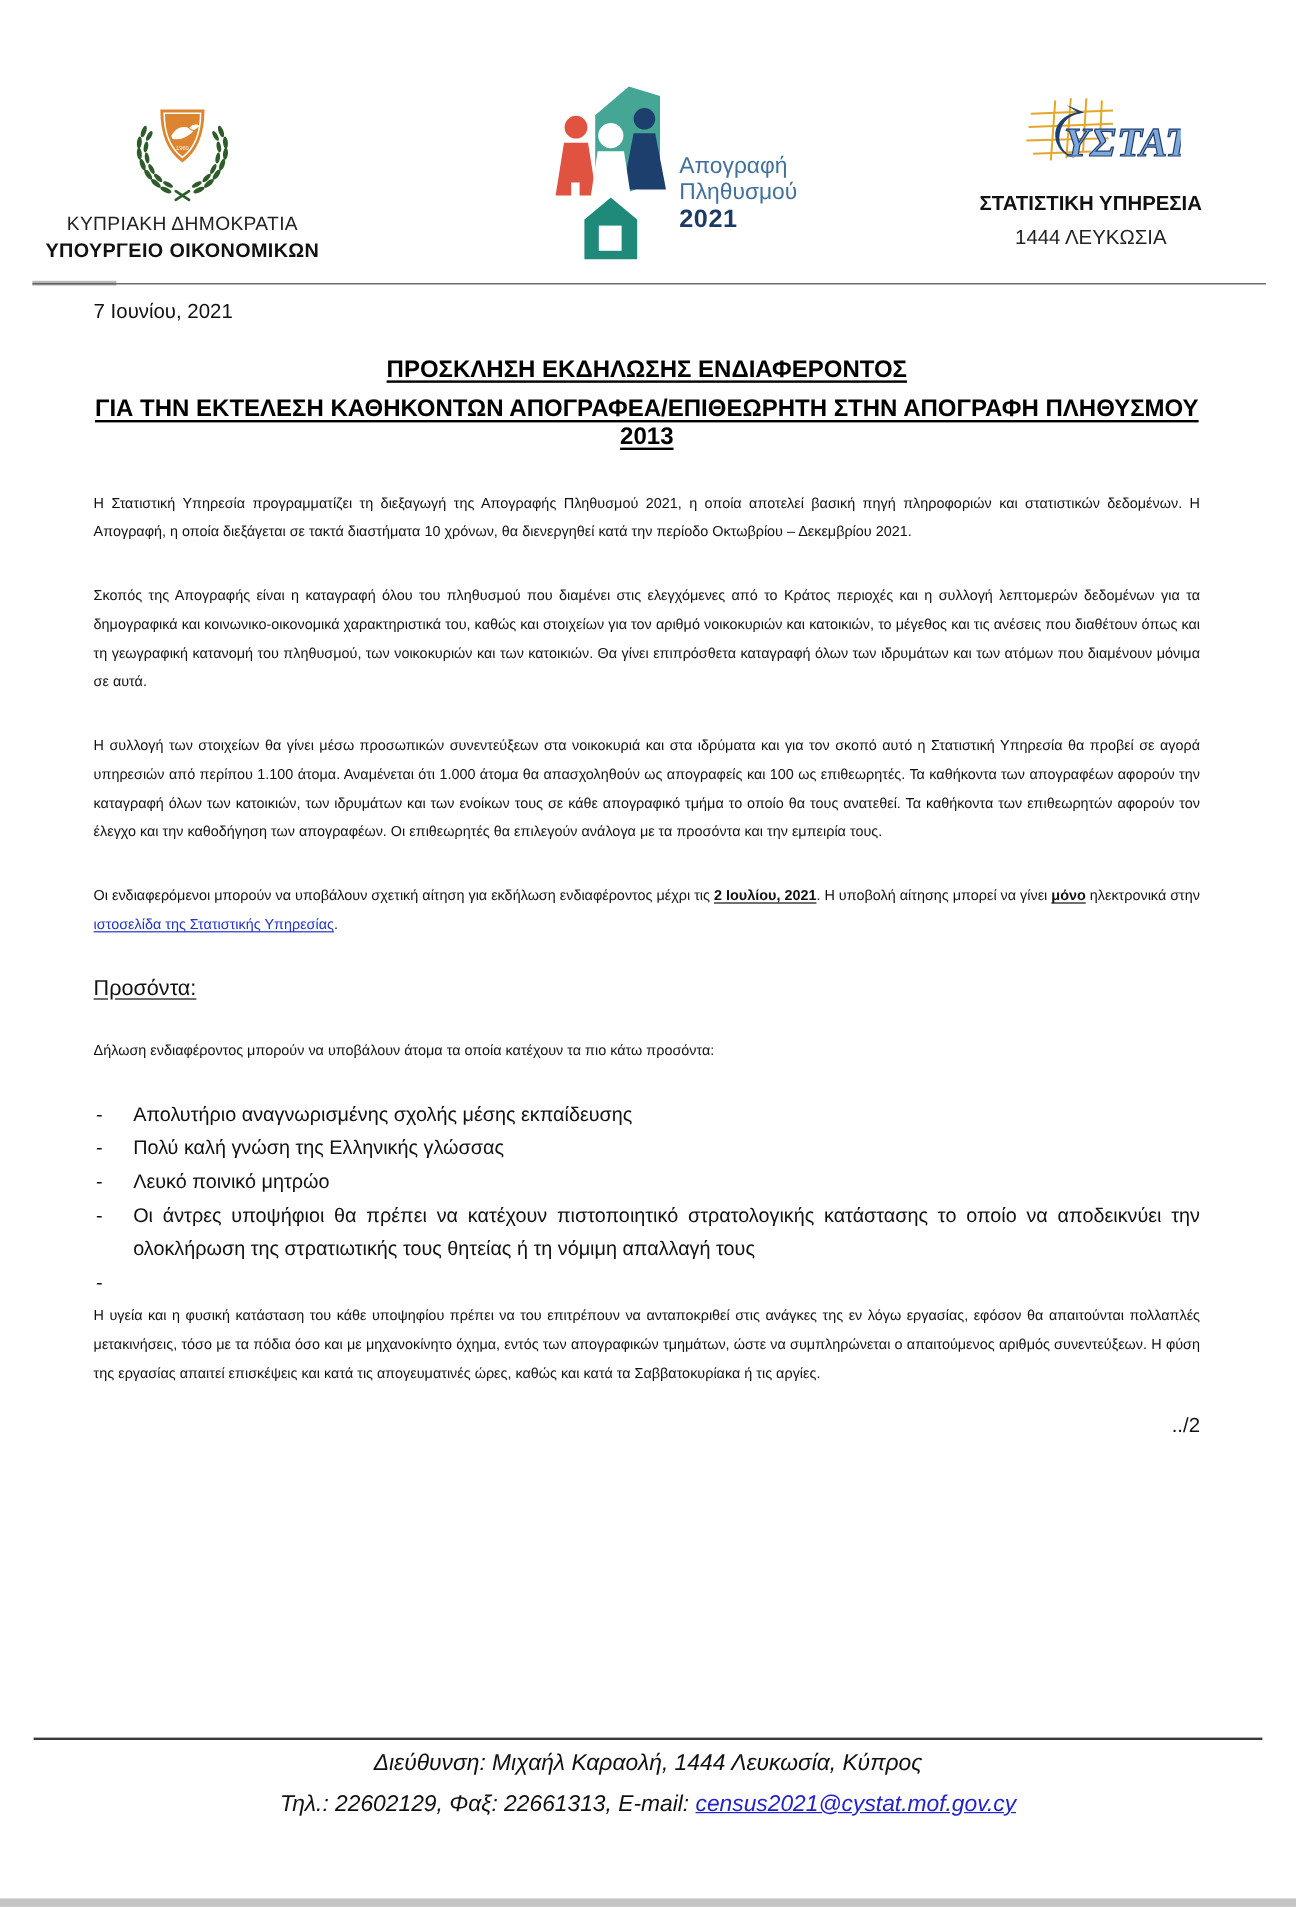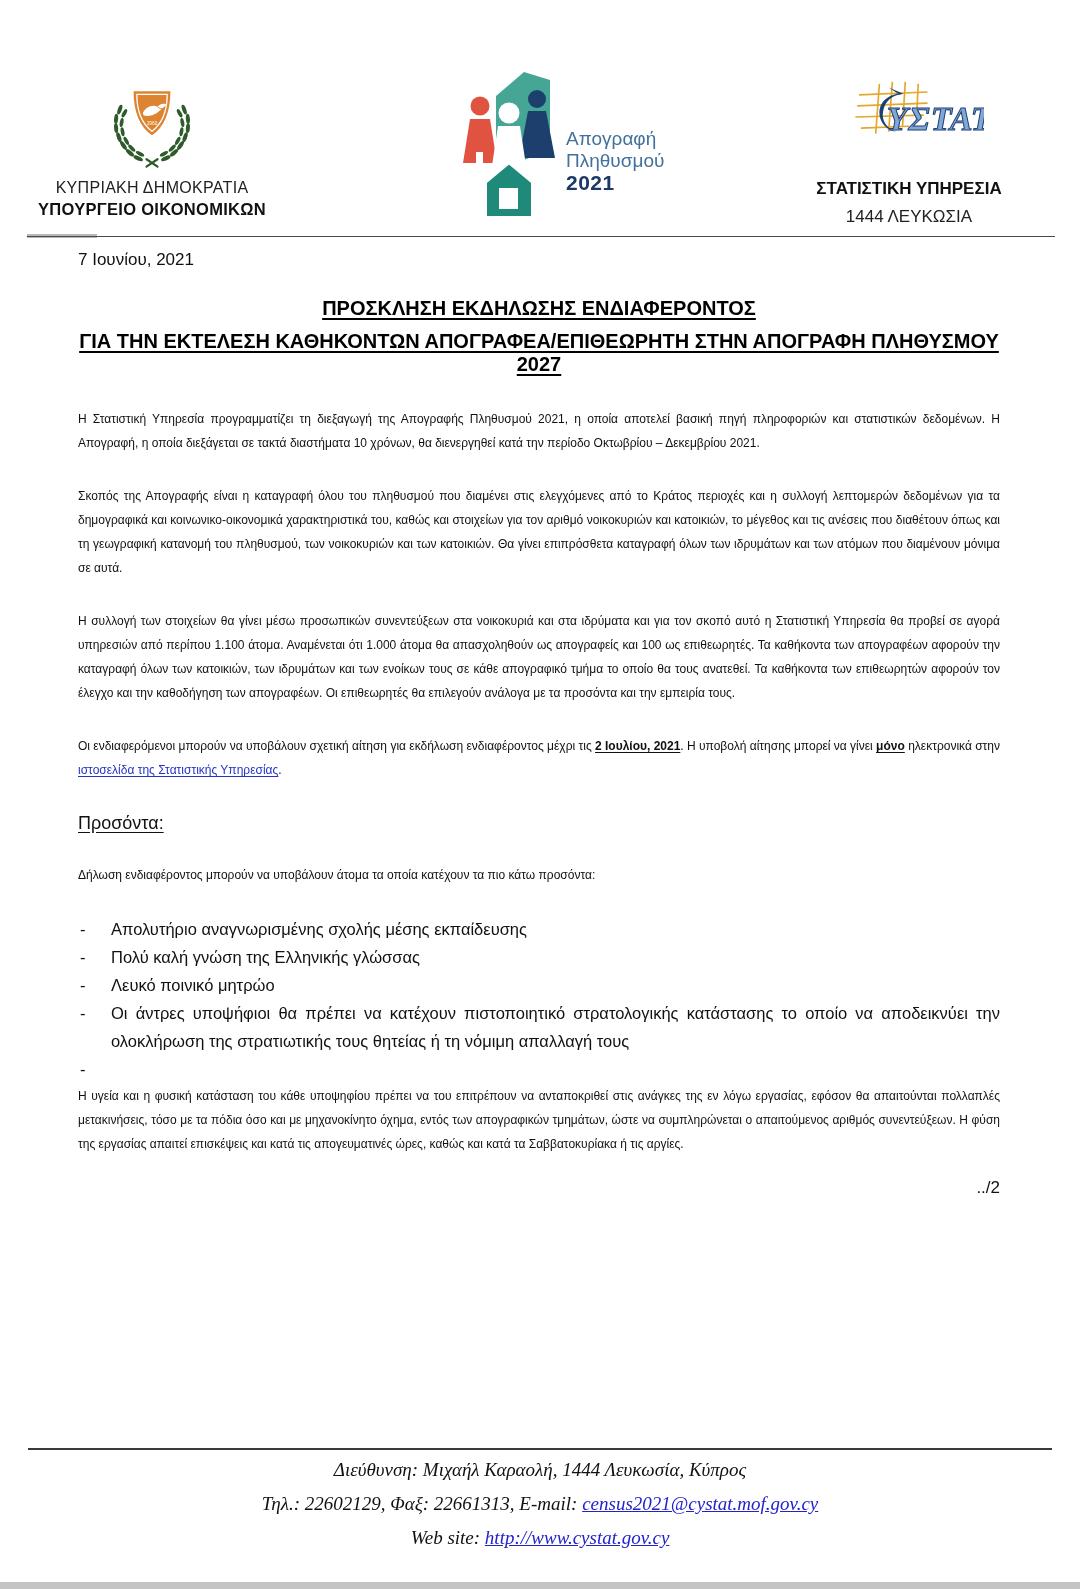--- a/index.html
+++ b/index.html
@@ -19,21 +19,21 @@
 
   .hdr-center { position:absolute; left:460px; top:66px; display:flex; }
   .hdr-center .census-svg { width:102px; height:158px; }
   .census-text { margin-left:4px; padding-top:62px; line-height:22px; }
   .census-text .ct1 { font-size:19px; color:#41719c; }
   .census-text .ct2 { font-size:19px; color:#41719c; }
   .census-text .ct3 { font-size:21px; font-weight:bold; color:#1d3a66; letter-spacing:.5px; }
 
   .hdr-right { position:absolute; right:46px; top:80px; width:250px; text-align:center; }
   .hdr-right .cystat-svg { width:150px; height:74px; display:block; margin:0 auto; }
-  .hdr-right .stat1 { font-size:17px; font-weight:bold; margin-top:25px; color:#111; white-space:nowrap; }
+  .hdr-right .stat1 { font-size:17px; font-weight:bold; margin-top:6px; color:#111; white-space:nowrap; }
   .hdr-right .stat2 { font-size:17px; margin-top:8px; color:#222; }
 
   .hdr-rule { position:absolute; top:236px; left:27px; right:25px; border-top:1.6px solid #4a4a4a; }
   .hdr-rule-gray { position:absolute; top:234px; left:27px; width:70px; height:4px; background:#b9b9b9; }
 
   
   .content { position:relative; padding:0 80px 0 78px; }
   .date-line { text-align:left; font-size:17px; margin-top:10px; color:#111; }
 
   .doc-title { text-align:center; font-weight:bold; font-size:20px; color:#000; }
@@ -50,21 +50,21 @@
 
   .bullets { margin-top:28px; }
   .bullet { position:relative; padding-left:33px; font-size:16.5px; line-height:28px; text-align:justify; color:#111; }
   .bullet .dash { position:absolute; left:2px; top:0; }
 
   .page-indicator { text-align:right; font-size:17px; margin-top:22px; color:#111; }
 
   
   .footer { position:absolute; left:0; right:0; top:1448px; }
   .footer-rule { border-top:2px solid #3a3a3a; margin:0 28px; }
-  .footer-text { text-align:center; font-family:Liberation Serif, serif; font-style:italic;
+  .footer-text { text-align:center; font-family:Liberation Sans, sans-serif; font-style:italic;
                  font-size:19px; line-height:29px; margin-top:5px; color:#111; }
   .footer-text a { color:#2222cc; text-decoration:underline; cursor:pointer; }
 
   .bottom-bar { position:absolute; left:0; right:0; bottom:0; height:7px; background:#c4c4c4; }
 </style>
 </head>
 <body>
 
 <div class="page">
 
@@ -150,21 +150,21 @@
     <div class="hdr-rule-gray"></div>
     <div class="hdr-rule"></div>
   </div>
 
   <div class="content">
 
     <div class="date-line">7 Ιουνίου, 2021</div>
 
     <div class="doc-title">
       <div class="t1">ΠΡΟΣΚΛΗΣΗ ΕΚΔΗΛΩΣΗΣ ΕΝΔΙΑΦΕΡΟΝΤΟΣ</div>
-      <div class="t2">ΓΙΑ ΤΗΝ ΕΚΤΕΛΕΣΗ ΚΑΘΗΚΟΝΤΩΝ ΑΠΟΓΡΑΦΕΑ/ΕΠΙΘΕΩΡΗΤΗ ΣΤΗΝ ΑΠΟΓΡΑΦΗ ΠΛΗΘΥΣΜΟΥ 2027</div>
+      <div class="t2">ΓΙΑ ΤΗΝ ΕΚΤΕΛΕΣΗ ΚΑΘΗΚΟΝΤΩΝ ΑΠΟΓΡΑΦΕΑ/ΕΠΙΘΕΩΡΗΤΗ ΣΤΗΝ ΑΠΟΓΡΑΦΗ ΠΛΗΘΥΣΜΟΥ 2013</div>
     </div>
 
     <div class="para first">Η Στατιστική Υπηρεσία προγραμματίζει τη διεξαγωγή της Απογραφής Πληθυσμού 2021, η οποία αποτελεί βασική πηγή πληροφοριών και στατιστικών δεδομένων. Η Απογραφή, η οποία διεξάγεται σε τακτά διαστήματα 10 χρόνων, θα διενεργηθεί κατά την περίοδο Οκτωβρίου – Δεκεμβρίου  2021.</div>
 
     <div class="para">Σκοπός της Απογραφής είναι η καταγραφή όλου του πληθυσμού που διαμένει στις ελεγχόμενες από το Κράτος περιοχές και η συλλογή λεπτομερών δεδομένων για τα δημογραφικά και κοινωνικο-οικονομικά χαρακτηριστικά του, καθώς και στοιχείων για τον αριθμό νοικοκυριών και κατοικιών, το μέγεθος και τις ανέσεις που διαθέτουν όπως και τη γεωγραφική κατανομή του πληθυσμού, των νοικοκυριών και των κατοικιών. Θα γίνει επιπρόσθετα καταγραφή όλων των ιδρυμάτων και των ατόμων που διαμένουν μόνιμα σε αυτά.</div>
 
     <div class="para">Η συλλογή των στοιχείων θα γίνει μέσω προσωπικών συνεντεύξεων στα νοικοκυριά και στα ιδρύματα και για τον σκοπό αυτό η Στατιστική Υπηρεσία θα προβεί σε αγορά υπηρεσιών από περίπου 1.100 άτομα. Αναμένεται ότι 1.000 άτομα θα απασχοληθούν ως απογραφείς και 100 ως επιθεωρητές. Τα καθήκοντα των απογραφέων αφορούν την καταγραφή όλων των κατοικιών, των ιδρυμάτων και των ενοίκων τους σε κάθε απογραφικό τμήμα το οποίο θα τους ανατεθεί. Τα καθήκοντα των επιθεωρητών αφορούν τον έλεγχο και την καθοδήγηση των απογραφέων. Οι επιθεωρητές θα επιλεγούν ανάλογα με τα προσόντα και την εμπειρία τους.</div>
 
     <div class="para"><span>Οι ενδιαφερόμενοι μπορούν να υποβάλουν σχετική αίτηση για εκδήλωση ενδιαφέροντος μέχρι τις </span><span class="bold-u">2 Ιουλίου, 2021</span><span>.  Η υποβολή αίτησης μπορεί να γίνει </span><span class="bold-u">μόνο</span><span> ηλεκτρονικά στην </span><a class="body-link">ιστοσελίδα της Στατιστικής Υπηρεσίας</a><span>.</span></div>
 
@@ -196,17 +196,16 @@
 
     <div class="para">Η υγεία και η φυσική κατάσταση του κάθε υποψηφίου πρέπει να του επιτρέπουν να ανταποκριθεί στις ανάγκες της εν λόγω εργασίας, εφόσον θα απαιτούνται πολλαπλές μετακινήσεις, τόσο με τα πόδια όσο και με μηχανοκίνητο όχημα, εντός των απογραφικών τμημάτων, ώστε να συμπληρώνεται ο απαιτούμενος αριθμός συνεντεύξεων. Η φύση της εργασίας απαιτεί επισκέψεις και κατά τις απογευματινές ώρες, καθώς και κατά τα Σαββατοκυρίακα ή τις αργίες.</div>
 
     <div class="page-indicator">../2</div>
   </div>
 
   <div class="footer">
     <div class="footer-rule"></div>
     <div class="footer-text">Διεύθυνση: Μιχαήλ Καραολή, 1444 Λευκωσία, Κύπρος</div>
     <div class="footer-text"><span>Τηλ.:  22602129, Φαξ:  22661313, E-mail: </span><a>census2021@cystat.mof.gov.cy</a></div>
-    <div class="footer-text"><span>Web site: </span><a>http://www.cystat.gov.cy</a></div>
   </div>
 
   <div class="bottom-bar"></div>
 </div>
 
 </body></html>

